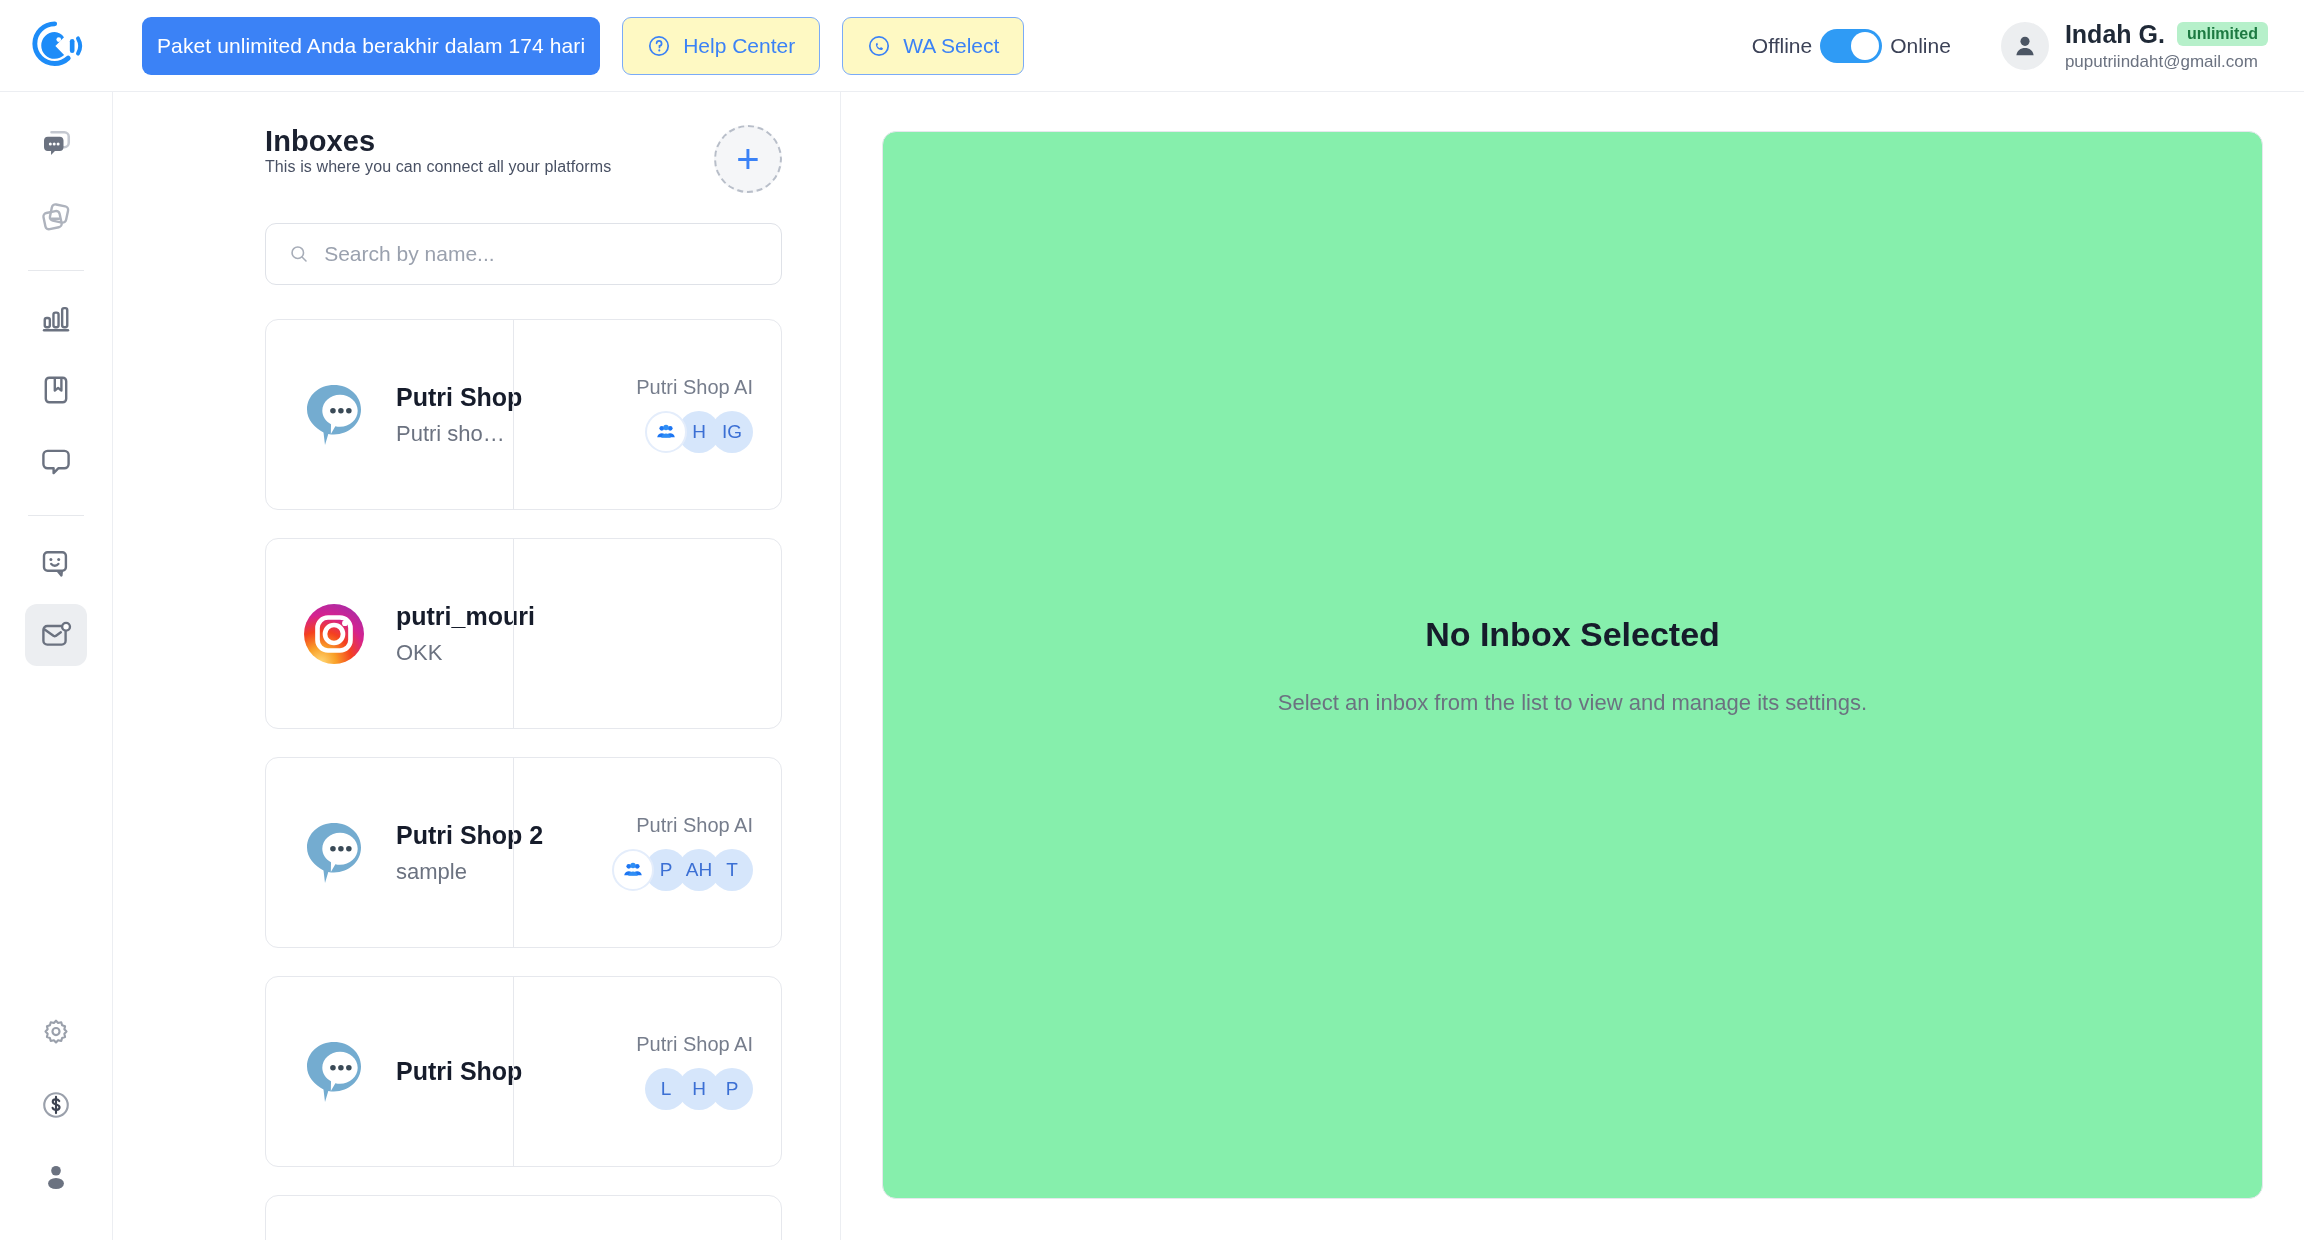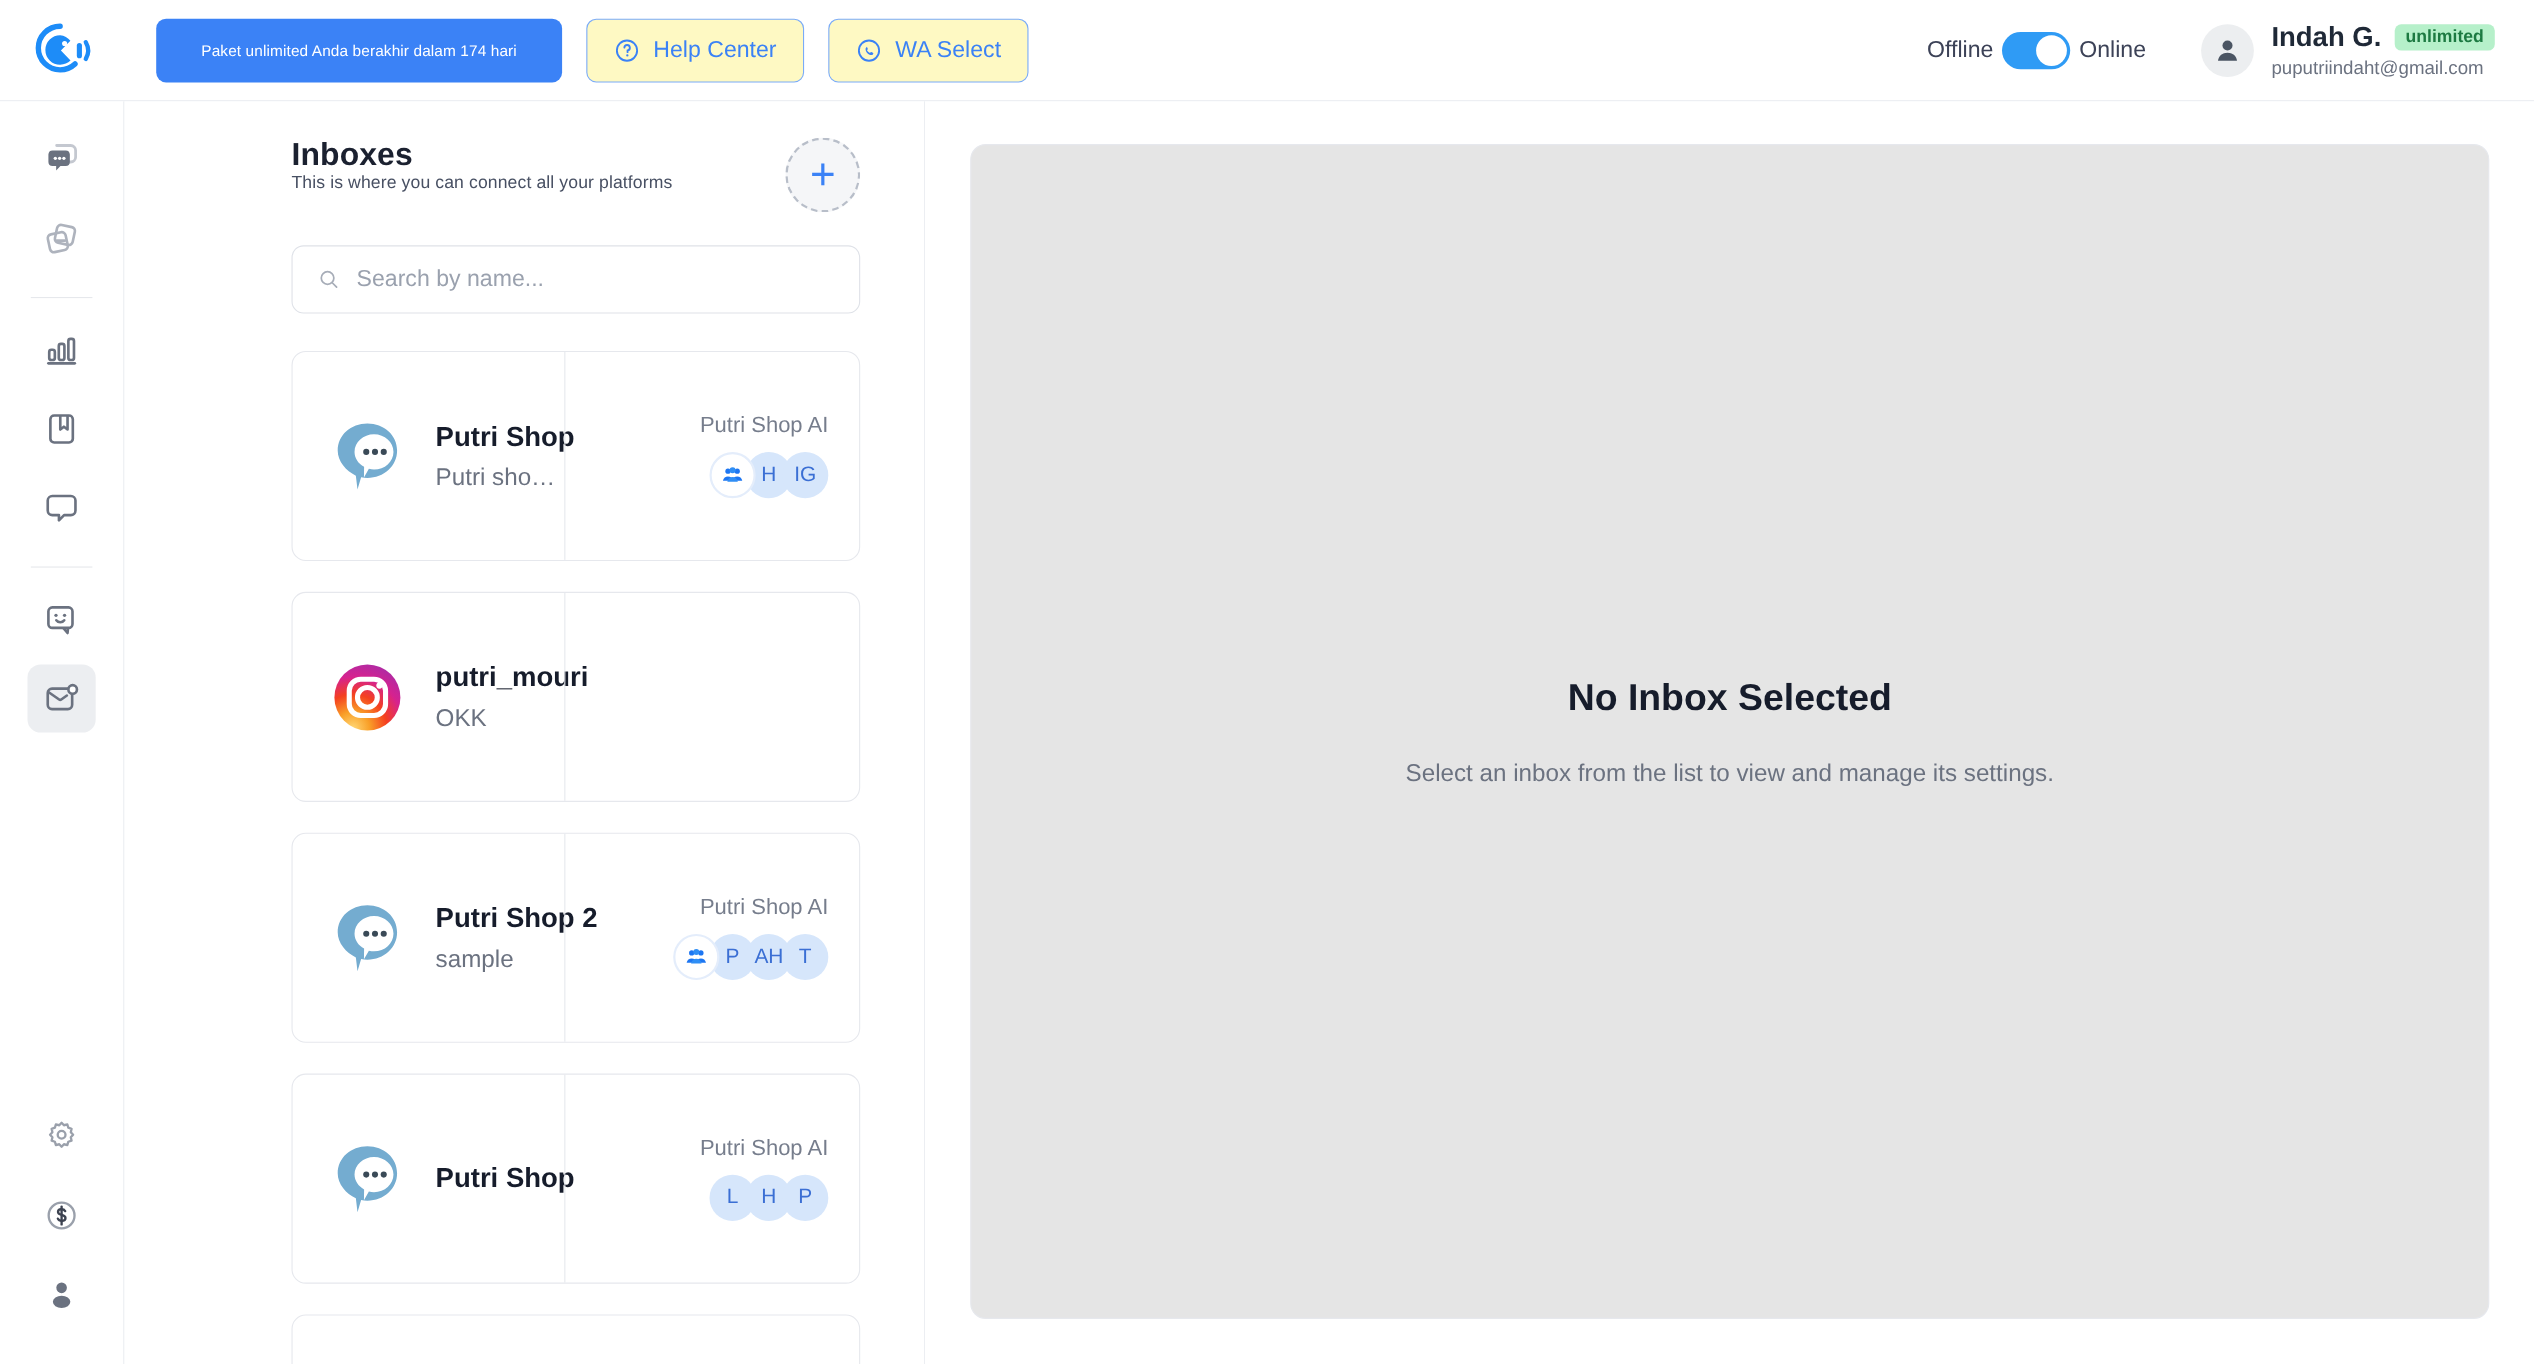--- a/index.html
+++ b/index.html
@@ -24,24 +24,24 @@
     width: 113px; flex: 0 0 113px;
     display: flex; align-items: center; justify-content: center;
   }
   .logo-mark { width: 56px; height: 56px; display: block; }
 
   .topbar-left {
     display: flex; align-items: center; gap: 22px;
     padding-left: 29px;
   }
   .btn-plan {
-    height: 58px; padding: 0 41px;
+    height: 58px; padding: 0 15px;
     background: #3b82f6; color: #ffffff;
     border: none; border-radius: 9px;
-    font-size: 14px; font-family: "Liberation Sans", sans-serif;
+    font-size: 21px; font-family: "Liberation Sans", sans-serif;
     letter-spacing: .1px;
     display: flex; align-items: center; cursor: pointer;
     white-space: nowrap;
   }
   .btn-outline {
     height: 58px; padding: 0 24px;
     background: #fef9c3; color: #3b82f6;
     border: 1.6px solid #7aabf8; border-radius: 9px;
     font-size: 21px; font-family: "Liberation Sans", sans-serif;
     display: flex; align-items: center; gap: 12px; cursor: pointer;
@@ -175,21 +175,21 @@
   .chip:first-child { margin-left: 0; }
   .chip.group { background: #ffffff; border: 2px solid #e4edfb; position: relative; z-index: 3; }
   .chip.group svg { display: block; }
   .chip span { display: block; white-space: nowrap; }
 
   
   .detail-pane { flex: 1 1 auto; background: #ffffff; padding: 39px 41px 41px 41px; display: flex; min-width: 0; }
   .detail-card {
     flex: 1 1 auto;
     border: 1px solid #e6e8ed; border-radius: 14px;
-    background: #e5e5e5;
+    background: #86efac;
     display: flex; flex-direction: column; align-items: center; justify-content: center;
     gap: 36px;
   }
   .detail-title { font-size: 34px; font-weight: bold; color: #161c2b; }
   .detail-sub { font-size: 22px; color: #6b7280; }
 </style>
 </head>
 <body>
 
 <div id="app">

